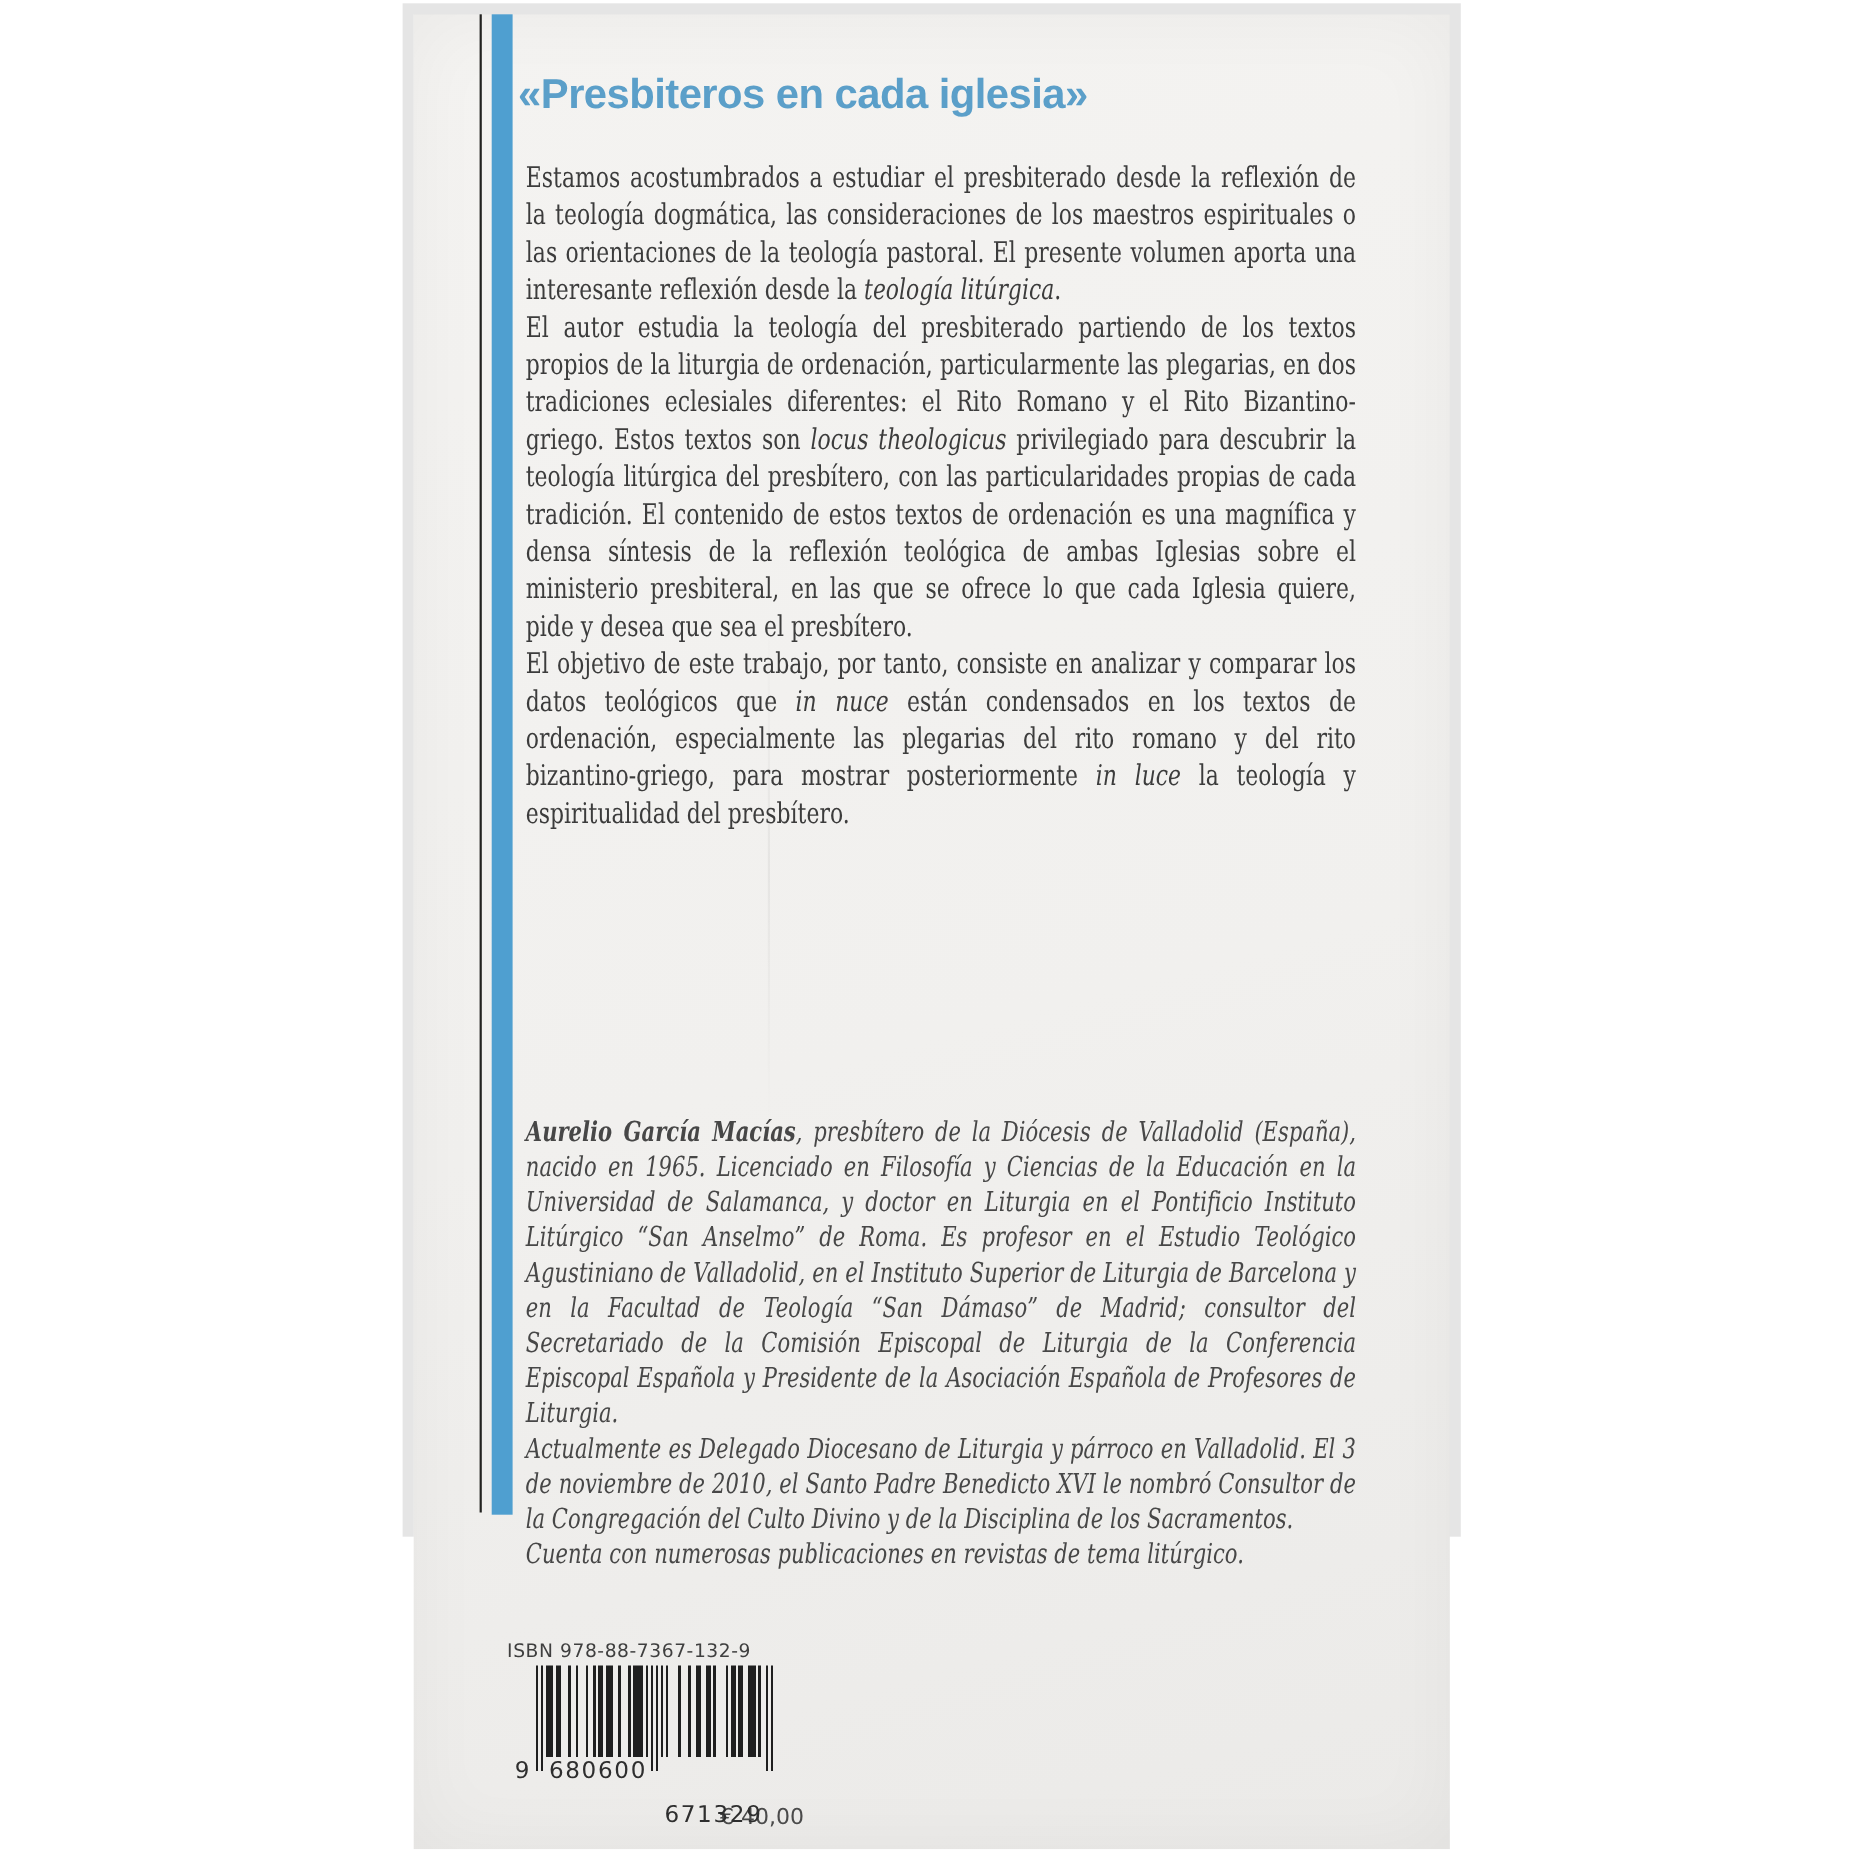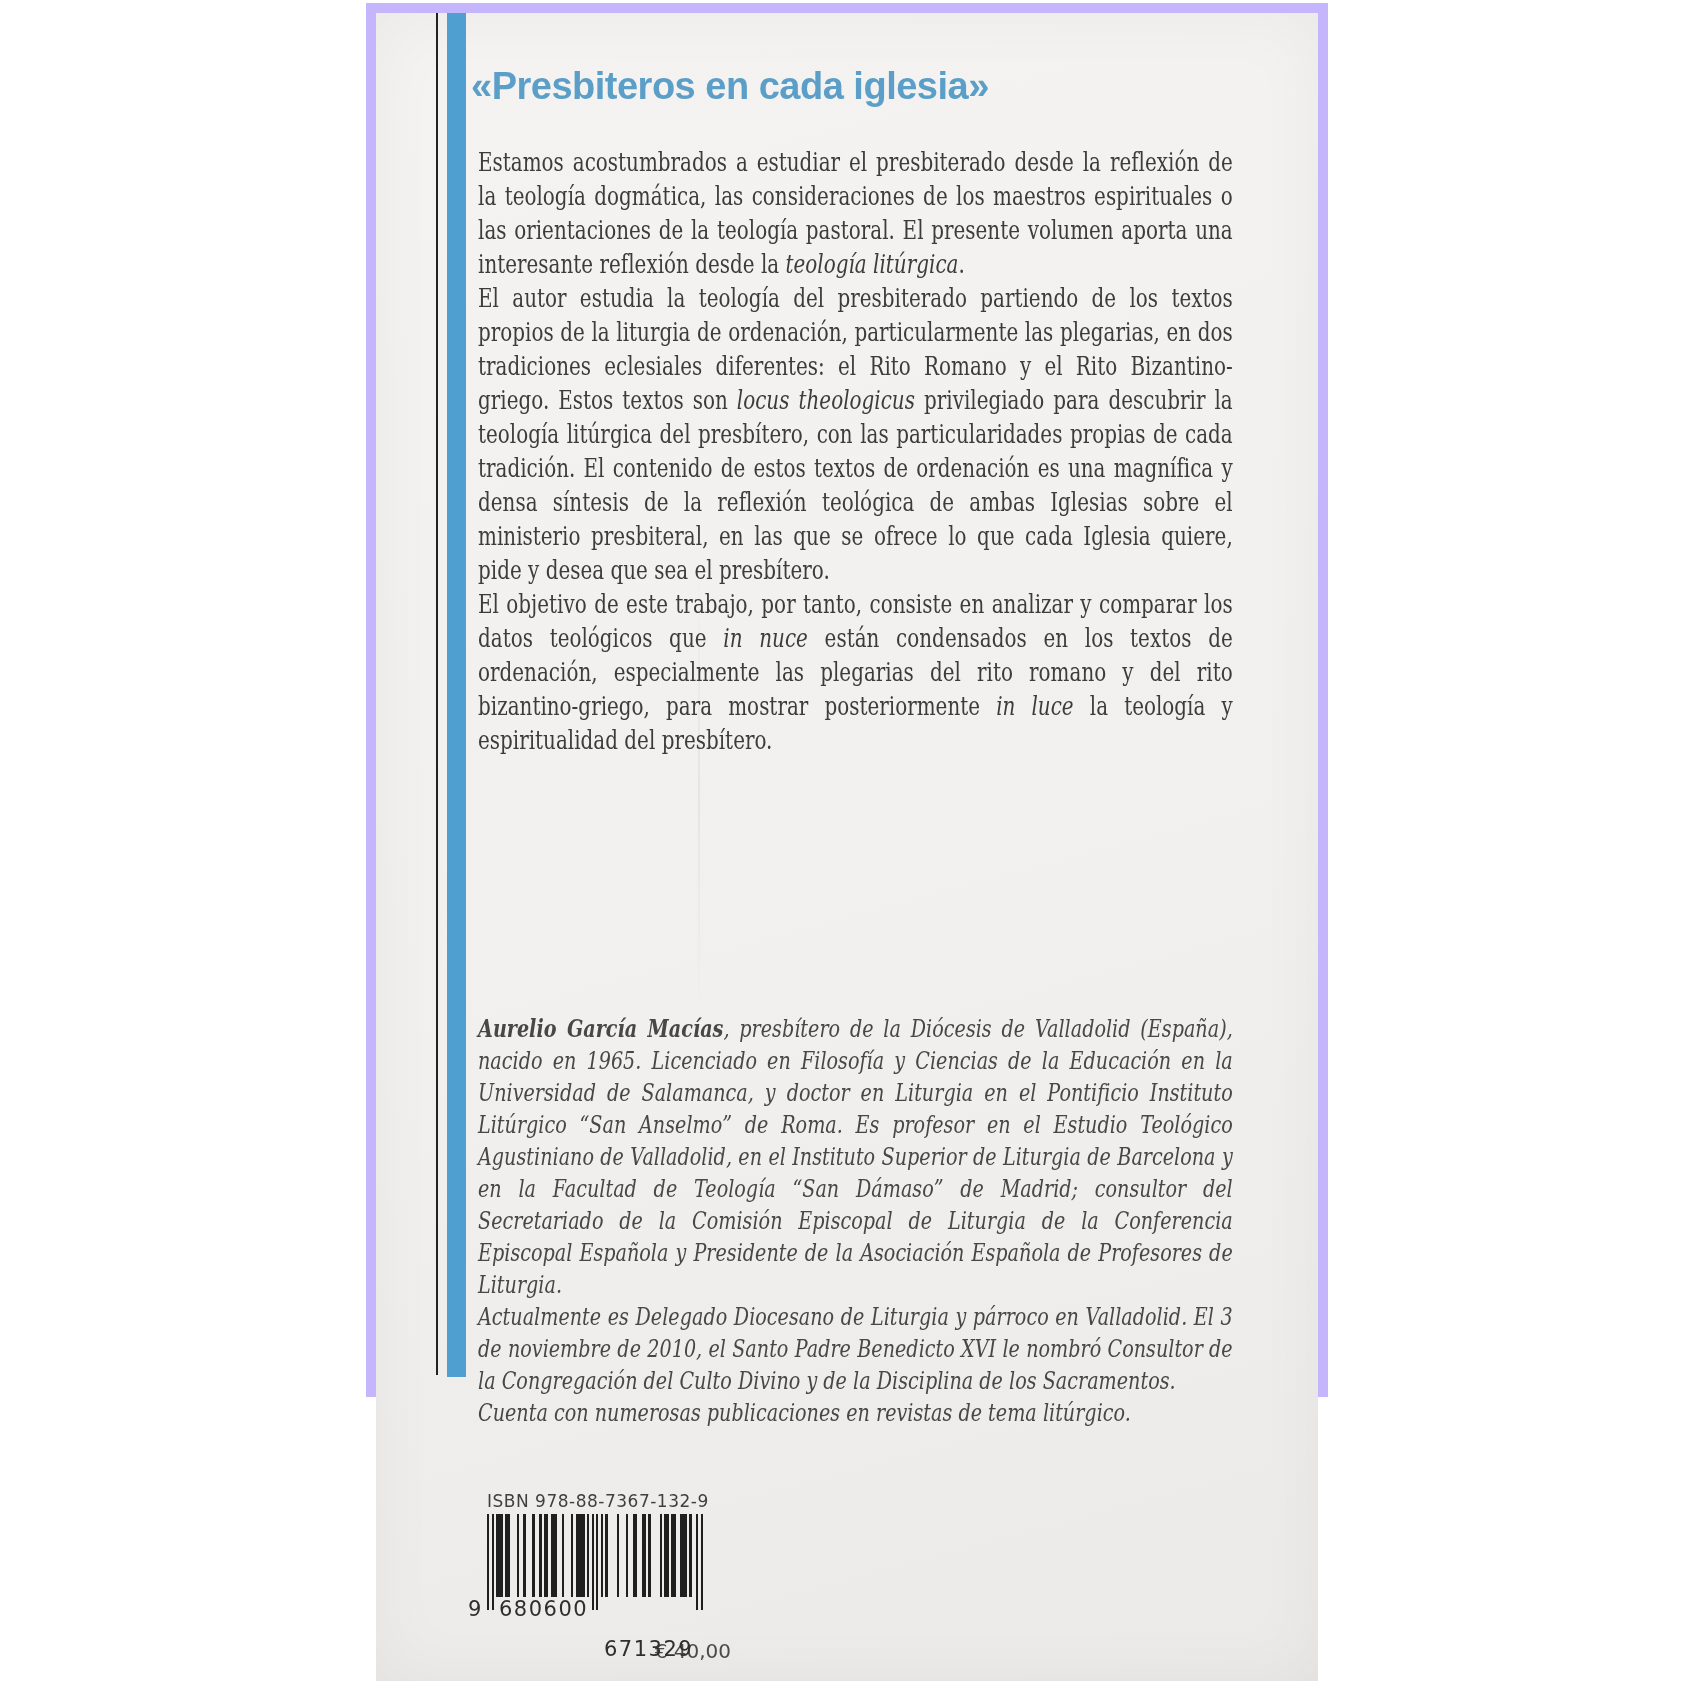--- a/index.html
+++ b/index.html
@@ -1,39 +1,39 @@
 <!DOCTYPE html>
 <html lang="es"><head>
 <meta charset="utf-8">
 <style>
   html,body{margin:0;padding:0;background:#ffffff;}
   .canvas{position:relative;width:1696px;height:1696px;background:#ffffff;overflow:hidden;
           font-family:"DejaVu Serif",serif;}
-  .photo-frame{position:absolute;left:366px;top:3px;width:962px;height:1394px;background:#c4b5fd;}
+  .photo-frame{position:absolute;left:366px;top:3px;width:962px;height:1394px;background:#e5e5e5;}
   .cover{position:absolute;left:10px;top:10px;width:942px;height:1668px;
          background:linear-gradient(165deg,#f4f3f1 0%,#f1f0ee 55%,#ebeae8 100%);
          box-shadow:inset 0 0 70px rgba(0,0,0,0.045);}
   .rule-black{position:absolute;left:60px;top:0;width:2px;height:1362px;background:#222220;}
   .rule-blue{position:absolute;left:71px;top:0;width:19px;height:1364px;background:#4f9fd0;}
   .crease{position:absolute;left:322px;top:540px;width:2px;height:470px;
           background:linear-gradient(to bottom,rgba(0,0,0,0),rgba(0,0,0,0.05) 50%,rgba(0,0,0,0));}
   .title{position:absolute;left:95px;top:52px;margin:0;
          font-family:"Liberation Sans",sans-serif;font-weight:bold;
          font-size:38px;letter-spacing:-0.5px;color:#5b9fc9;}
   .synopsis{position:absolute;left:102px;top:132px;width:984px;
             font-size:26px;line-height:34px;color:#3c3c3c;text-align:justify;
             transform:scaleX(0.767);transform-origin:0 0;hyphens:auto;}
   .synopsis p{margin:0;}
   .bio{position:absolute;left:102px;top:1000px;width:984px;
        font-size:25px;line-height:32px;color:#474747;font-style:italic;text-align:justify;
        transform:scaleX(0.767);transform-origin:0 0;hyphens:auto;}
   .bio p{margin:0;}
   .isbn-block{position:absolute;left:85px;top:1478px;width:280px;
               font-family:"DejaVu Sans",sans-serif;color:#3f3f3f;}
-  .isbn-label{margin-left:26px;font-size:17px;letter-spacing:0.5px;white-space:nowrap;}
+  .isbn-label{font-size:17px;letter-spacing:0.5px;white-space:nowrap;}
   .barcode{display:block;margin-left:26px;margin-top:3px;width:216px;height:96px;}
   .digits{position:relative;height:26px;margin-top:-13px;font-size:21px;color:#2e2e2e;}
   .d-lead{position:absolute;left:7px;}
   .d-g1{position:absolute;left:38px;letter-spacing:1.5px;}
   .d-g2{position:absolute;left:143px;letter-spacing:1.5px;margin-top:40px;}
   .price{margin-top:16px;width:270px;text-align:right;font-size:20px;color:#4a4a4a;}
 </style>
 </head>
 <body>
 

